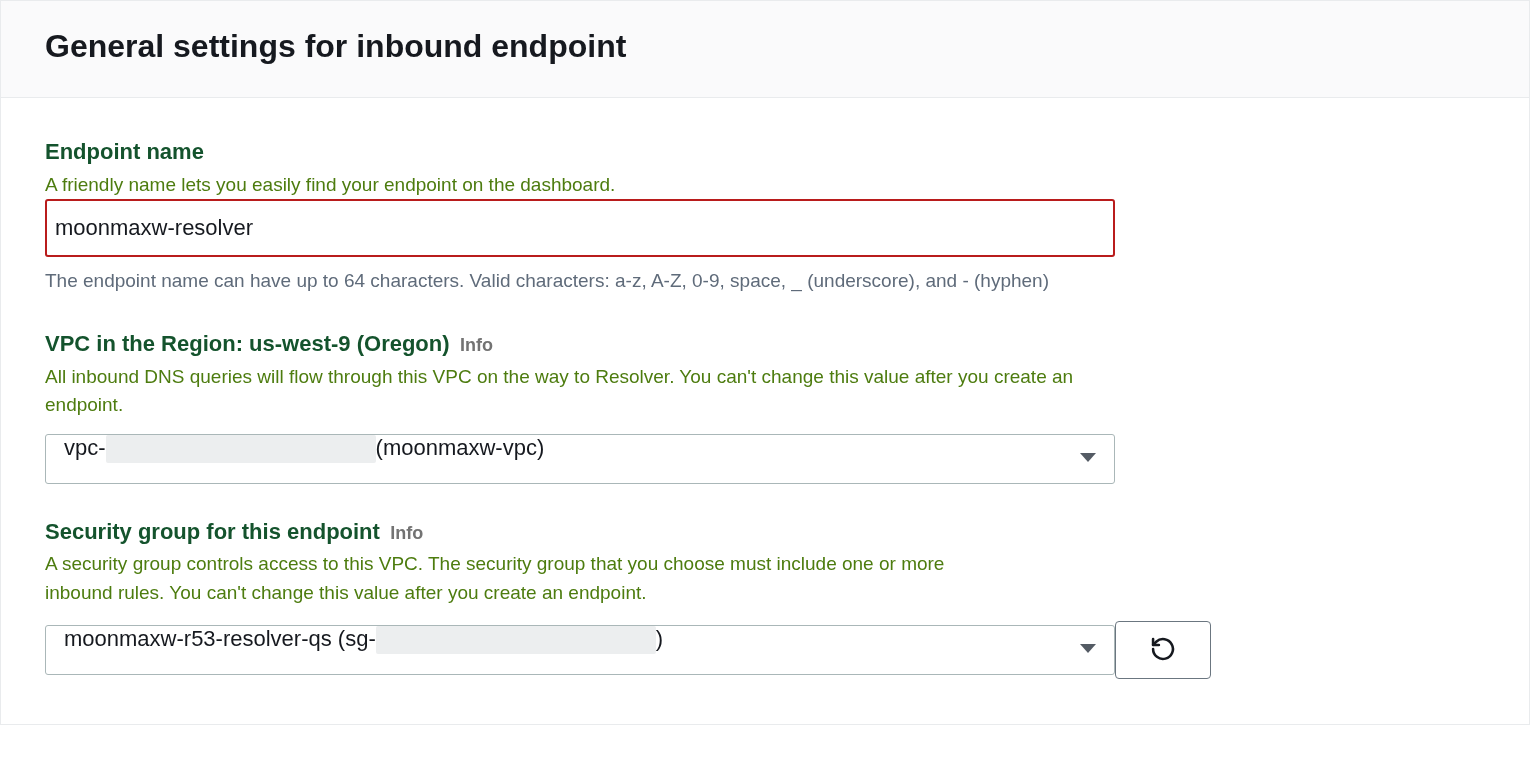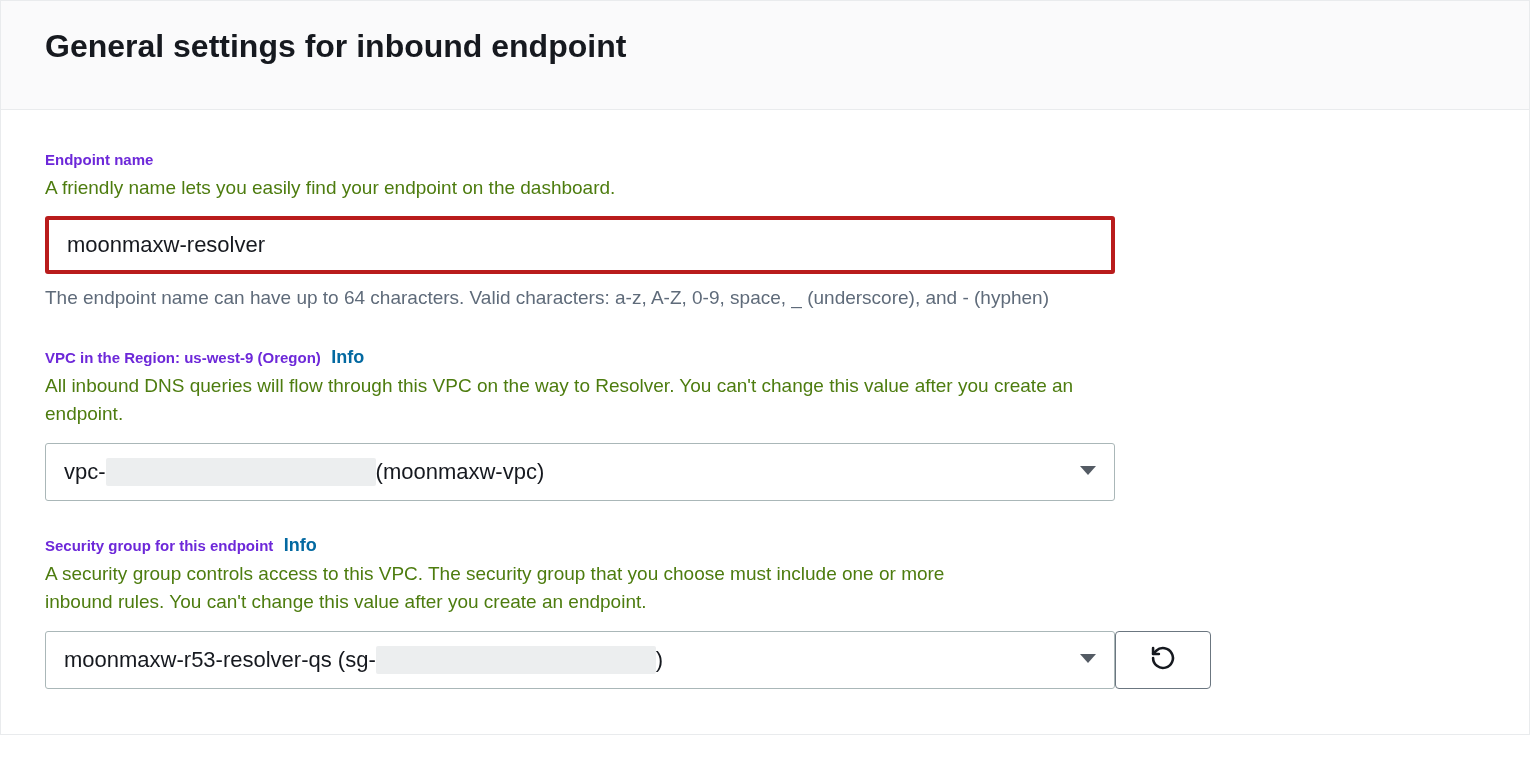--- a/index.html
+++ b/index.html
@@ -9,90 +9,88 @@
       color: #16191f;
     }
     .panel {
       border: 1px solid #e9ebed;
       background: #ffffff;
       width: 1530px;
     }
     .panel-header {
       background: #fafafb;
       border-bottom: 1px solid #e9ebed;
-      padding: 26px 44px 44px 44px;
+      padding: 26px 44px 32px 44px;
     }
     .panel-title {
       font-size: 32px;
       font-weight: 700;
       line-height: 1.2;
       color: #16191f;
     }
     .panel-body {
       padding: 40px 44px 40px 44px;
     }
     .form-group {
       margin-bottom: 34px;
     }
     .form-group:last-child { margin-bottom: 5px; }
     .field-label {
-      font-size: 15px;
+      font-size: 22px;
       font-weight: 700;
-      color: #6d28d9;
+      color: #14532d;
       line-height: 1.3;
     }
     .field-hint {
       font-size: 19px;
       color: #4d7c0f;
       line-height: 1.5;
       margin-top: 4px;
       max-width: 1040px;
     }
     .field-constraint {
       font-size: 19px;
       color: #5f6b7a;
       line-height: 1.5;
       margin-top: 10px;
     }
     .info-link {
       font-size: 18px;
       font-weight: 700;
-      color: #0369a1;
+      color: #737373;
       margin-left: 6px;
       cursor: pointer;
       text-decoration: none;
     }
     .text-input {
       width: 1070px;
       height: 58px;
-      border: 4px solid #b91c1c;
+      border: 2px solid #b91c1c;
       border-radius: 3px;
-      padding: 0 18px;
+      padding: 0 8px;
       font-size: 22px;
       color: #16191f;
       background: #ffffff;
       outline: none;
-      margin-top: 14px;
     }
     .select-wrap {
       position: relative;
       width: 1070px;
       margin-top: 14px;
     }
     .select-box {
       width: 100%;
-      height: 58px;
+      height: 50px;
       border: 1px solid #aab7b8;
       border-radius: 3px;
       background: #ffffff;
       padding: 0 48px 0 18px;
       font-size: 22px;
       color: #16191f;
       display: flex;
-      align-items: center;
       cursor: pointer;
       user-select: none;
       white-space: nowrap;
       overflow: hidden;
     }
     .select-box .redact {
       display: inline-block;
       background: #eceeef;
       height: 28px;
       vertical-align: middle;

